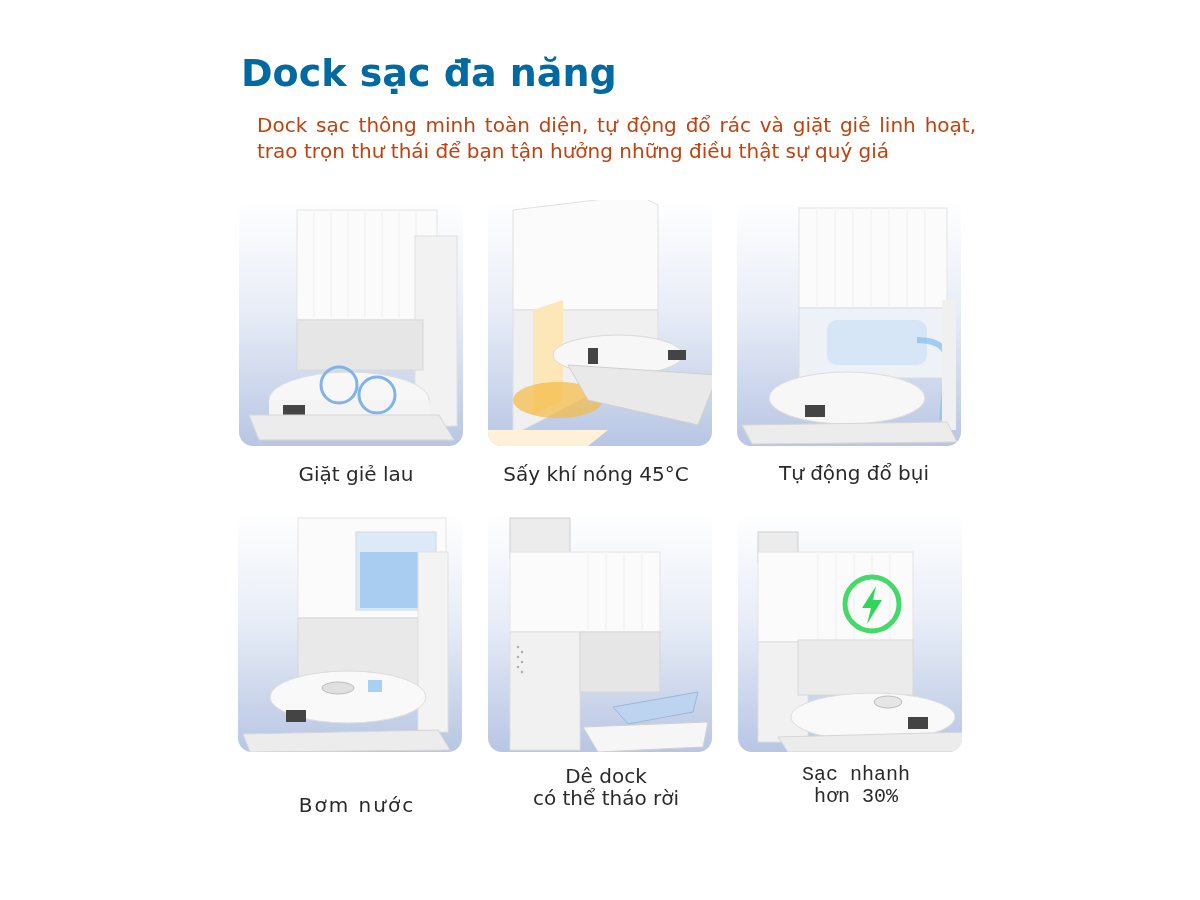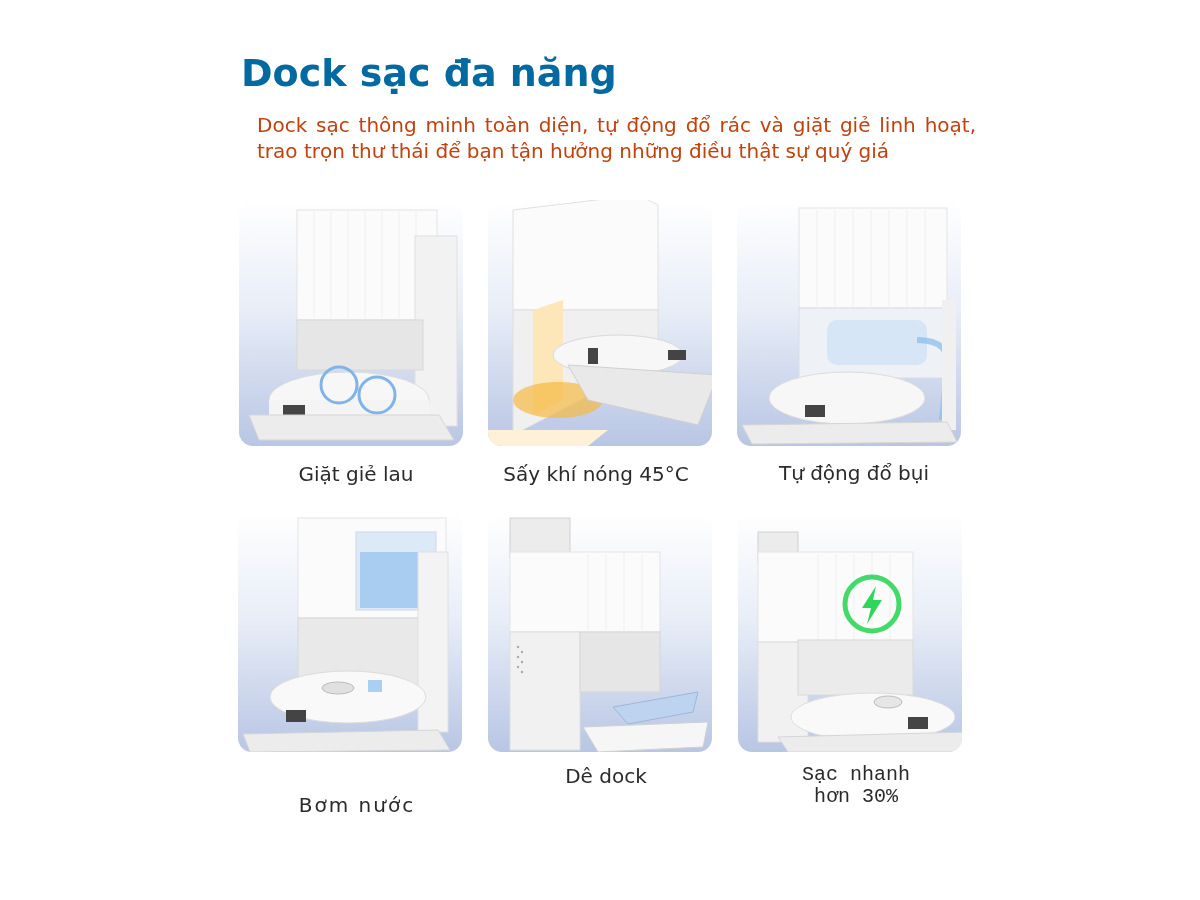--- a/index.html
+++ b/index.html
@@ -136,20 +136,21 @@
         <circle cx="30" cy="155" r="1.2"></circle>
         <circle cx="34" cy="160" r="1.2"></circle>
       </g>
     <rect x="92" y="120" width="80" height="60" fill="#e6e6e6" stroke="#d5d5d5"></rect>
     <path d="M125 195 L210 180 L205 200 L140 212 Z" fill="#bcd4ef" stroke="#9db7d8"></path>
     <path d="M95 215 L220 210 L215 235 L110 240 Z" fill="#f6f6f6" stroke="#d0d0d0"></path>
   </svg>
 </div>
 <div class="caption" style="left:486px; top:765px;">
   <div>Dê dock</div>
+  <div>có thể tháo rời</div>
 </div>
 
 <div class="tile" style="left:738px; top:512px; height:240px;">
   <svg viewBox="0 0 224 240">
     <rect x="20" y="20" width="40" height="30" fill="#ececec" stroke="#d0d0d0"></rect>
     <rect x="20" y="40" width="155" height="90" fill="#fbfbfb" stroke="#e3e3e3"></rect>
     <g stroke="#efefef">
         <line x1="80" y1="42" x2="80" y2="128"></line>
         <line x1="98" y1="42" x2="98" y2="128"></line>
         <line x1="116" y1="42" x2="116" y2="128"></line>

